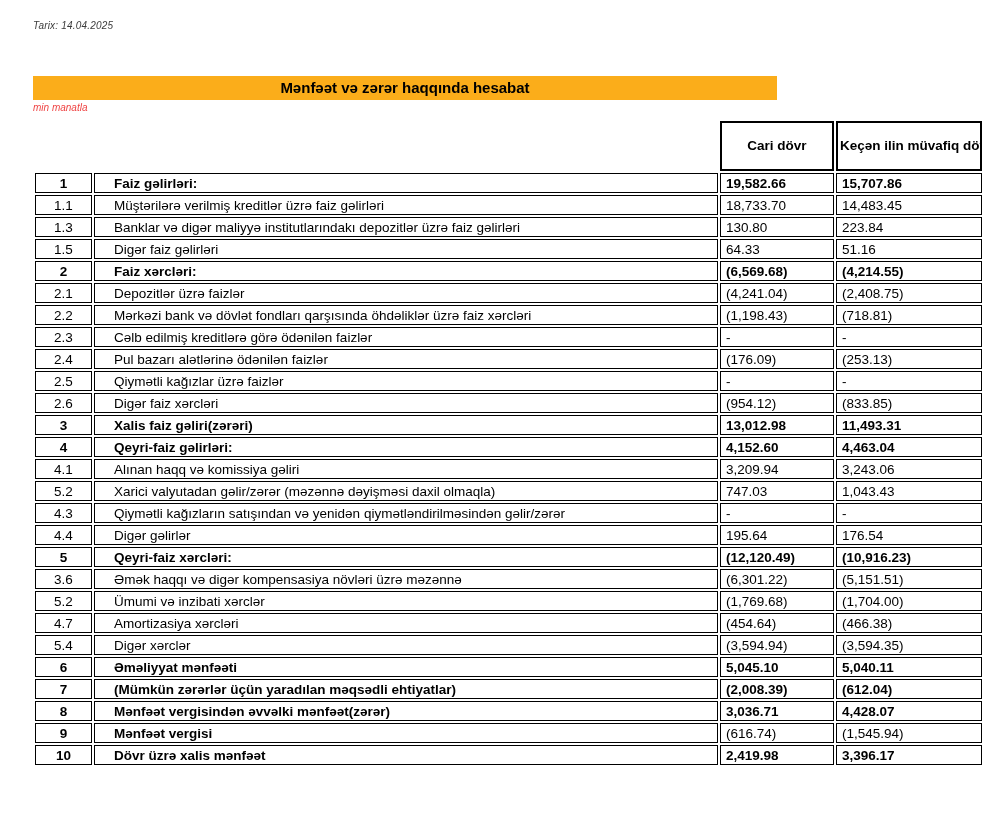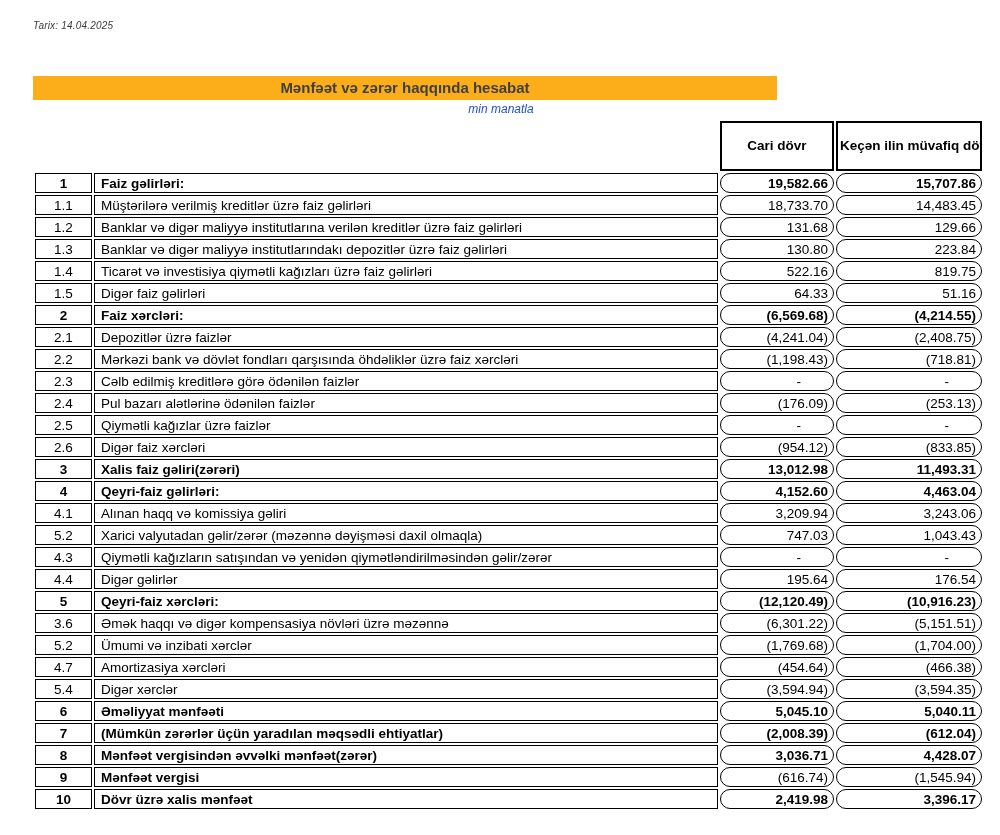--- a/index.html
+++ b/index.html
@@ -29,31 +29,31 @@
     position: absolute;
     left: 33px;
     top: 76px;
     width: 744px;
     height: 24px;
     background: #FBAD1A;
     text-align: center;
     line-height: 24px;
     font-size: 15px;
     font-weight: bold;
-    color: #404040;
+    color: #000000;
   }
   .unit {
     position: absolute;
     left: 33px;
     top: 102px;
     width: 936px;
-    text-align: center;
-    font-size: 12px;
+    text-align: left;
+    font-size: 10px;
     font-style: italic;
-    color: #1d4ed8;
+    color: #ef4444;
   }
   table.report {
     position: absolute;
     left: 33px;
     top: 119px;
     width: 945px;
     border-collapse: separate;
     border-spacing: 2px;
     table-layout: fixed;
   }
@@ -73,22 +73,22 @@
     line-height: 16px;
     padding: 15px 2px;
     height: 36px;
   }
   td {
     border: 1px solid #000;
     height: 20px;
     padding: 0 5px;
   }
   td.num    { text-align: center; }
-  td.label  { text-align: left;  padding-left: 6px; }
-  td.val    { text-align: right; padding-right: 5px; border-radius: 10px; }
+  td.label  { text-align: left;  padding-left: 19px; }
+  td.val    { padding-right: 5px; }
   td.val.dash { padding-right: 32px; }
   tr.main td { font-weight: bold; }
   tr.main td.val.reg { font-weight: normal; }
 </style>
 </head>
 <body>
 
 <div class="page">
 
   <div class="date">Tarix: 14.04.2025</div>
@@ -120,38 +120,26 @@
           <td class="val">19,582.66</td>
           <td class="val">15,707.86</td>
         </tr>
         <tr>
           <td class="num">1.1</td>
           <td class="label">Müştərilərə verilmiş kreditlər üzrə faiz gəlirləri</td>
           <td class="val reg">18,733.70</td>
           <td class="val reg">14,483.45</td>
         </tr>
         <tr>
-          <td class="num">1.2</td>
-          <td class="label">Banklar və digər maliyyə institutlarına verilən kreditlər üzrə faiz gəlirləri</td>
-          <td class="val reg">131.68</td>
-          <td class="val reg">129.66</td>
-        </tr>
-        <tr>
           <td class="num">1.3</td>
           <td class="label">Banklar və digər maliyyə institutlarındakı depozitlər üzrə faiz gəlirləri</td>
           <td class="val reg">130.80</td>
           <td class="val reg">223.84</td>
         </tr>
         <tr>
-          <td class="num">1.4</td>
-          <td class="label">Ticarət və investisiya qiymətli kağızları üzrə faiz gəlirləri</td>
-          <td class="val reg">522.16</td>
-          <td class="val reg">819.75</td>
-        </tr>
-        <tr>
           <td class="num">1.5</td>
           <td class="label">Digər faiz gəlirləri</td>
           <td class="val reg">64.33</td>
           <td class="val reg">51.16</td>
         </tr>
         <tr class="main">
           <td class="num">2</td>
           <td class="label">Faiz xərcləri:</td>
           <td class="val">(6,569.68)</td>
           <td class="val">(4,214.55)</td>

